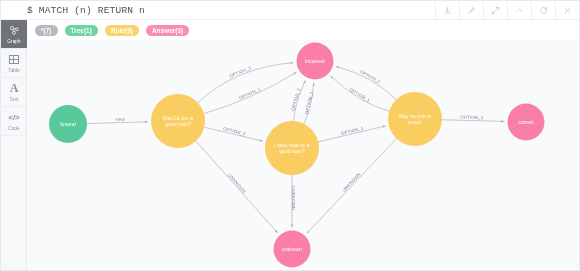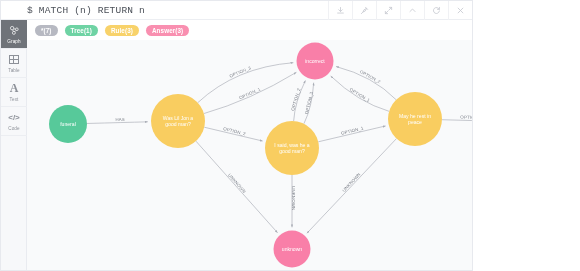--- a/index.html
+++ b/index.html
@@ -5,21 +5,21 @@
   html, body {
     margin: 0;
     padding: 0;
     background: #ffffff;
   }
   body {
     font-family: "Liberation Sans", sans-serif;
   }
   #app {
     position: relative;
-    width: 473px;
+    width: 580px;
     height: 271px;
     background: #0369a1;
     overflow: hidden;
     border: 1px solid #e7e9ee;
     box-sizing: border-box;
   }
 
   
   #query-bar {
     position: absolute;

